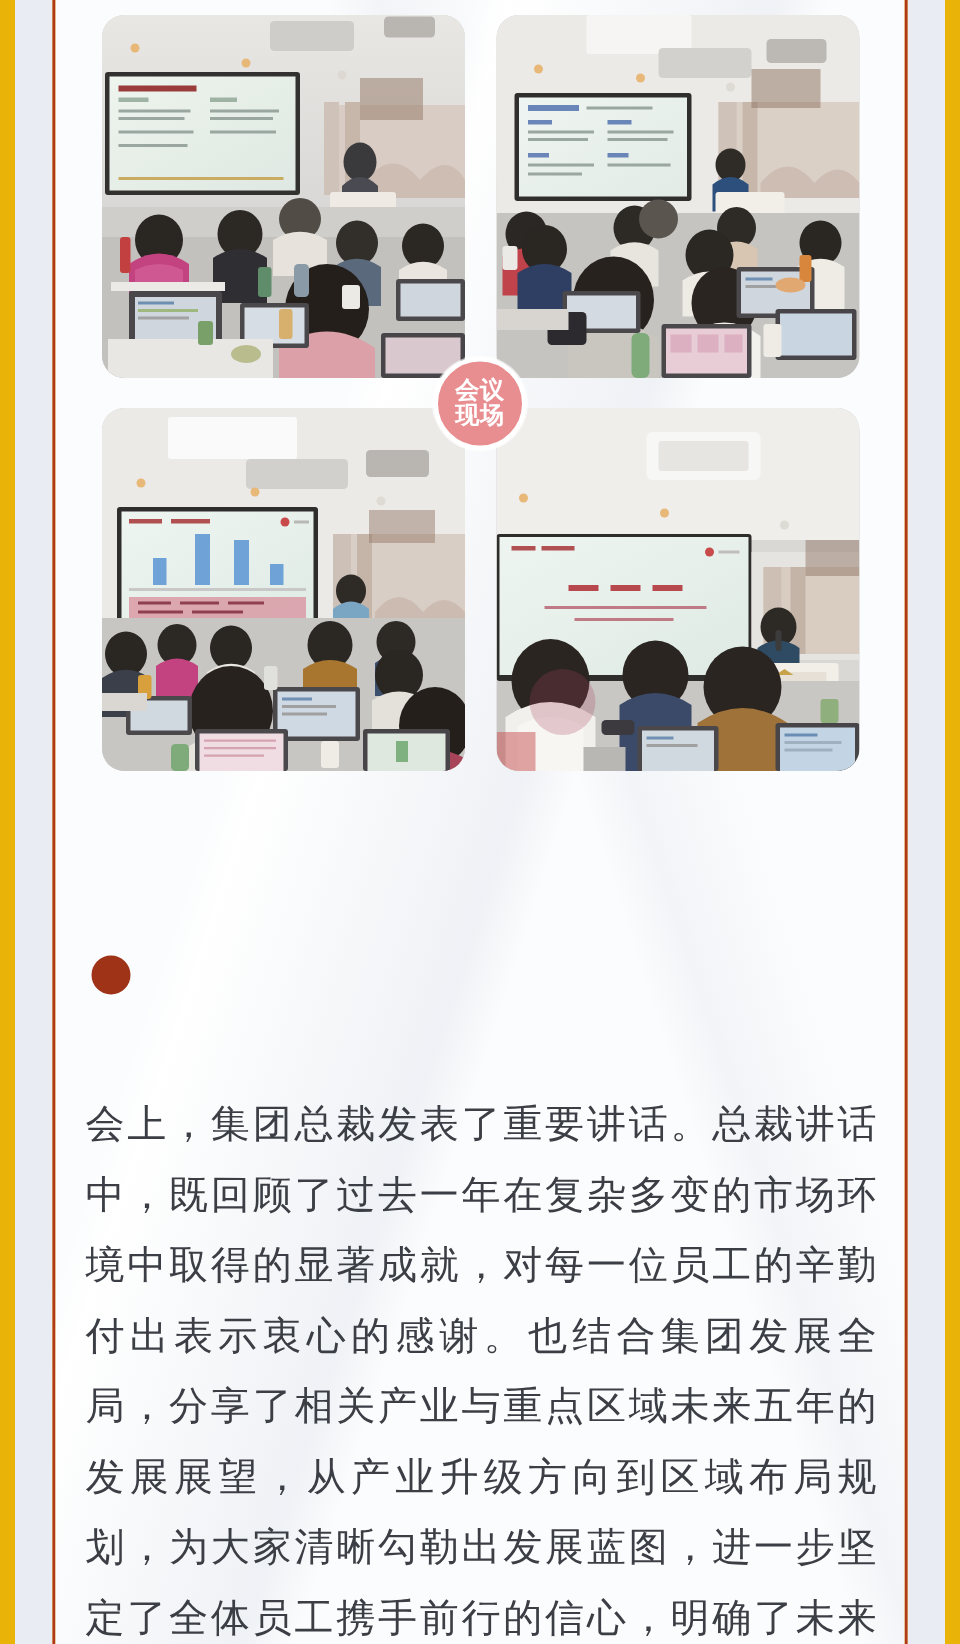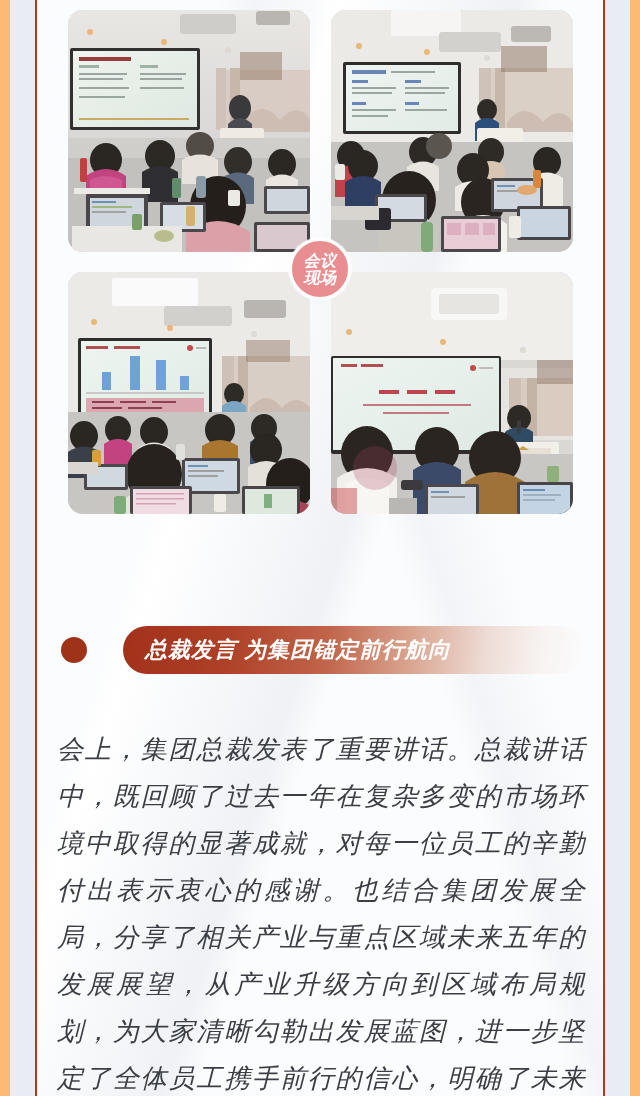--- a/index.html
+++ b/index.html
@@ -10,22 +10,21 @@
   }
   body {
     font-family: "Liberation Sans", "DejaVu Sans", sans-serif;
   }
 
   .page {
     position: relative;
     width: 640px;
     height: 1096px;
     overflow: hidden;
-    background: #fdba74;
-    font-style: italic;
+    background: #eab308;
   }
 
   
   .band-left {
     position: absolute;
     left: 10px; top: 0;
     width: 25px; height: 100%;
     background: #e9ecf3;
   }
   .band-right {
@@ -525,21 +524,18 @@
     <div class="badge">
       <span>会议</span>
       <span>现场</span>
     </div>
 
     <div class="section-head">
       <div class="dots">
         <div class="dot-b"></div>
         <div class="dot-a"></div>
       </div>
-      <div class="pill">
-        <div class="pill-title">总裁发言 为集团锚定前行航向</div>
-      </div>
     </div>
 
     <p class="body-copy">会上，集团总裁发表了重要讲话。总裁讲话中，既回顾了过去一年在复杂多变的市场环境中取得的显著成就，对每一位员工的辛勤付出表示衷心的感谢。也结合集团发展全局，分享了相关产业与重点区域未来五年的发展展望，从产业升级方向到区域布局规划，为大家清晰勾勒出发展蓝图，进一步坚定了全体员工携手前行的信心，明确了未来奋斗方向。</p>
 
   </div>
 </div>
 
 </body></html>

